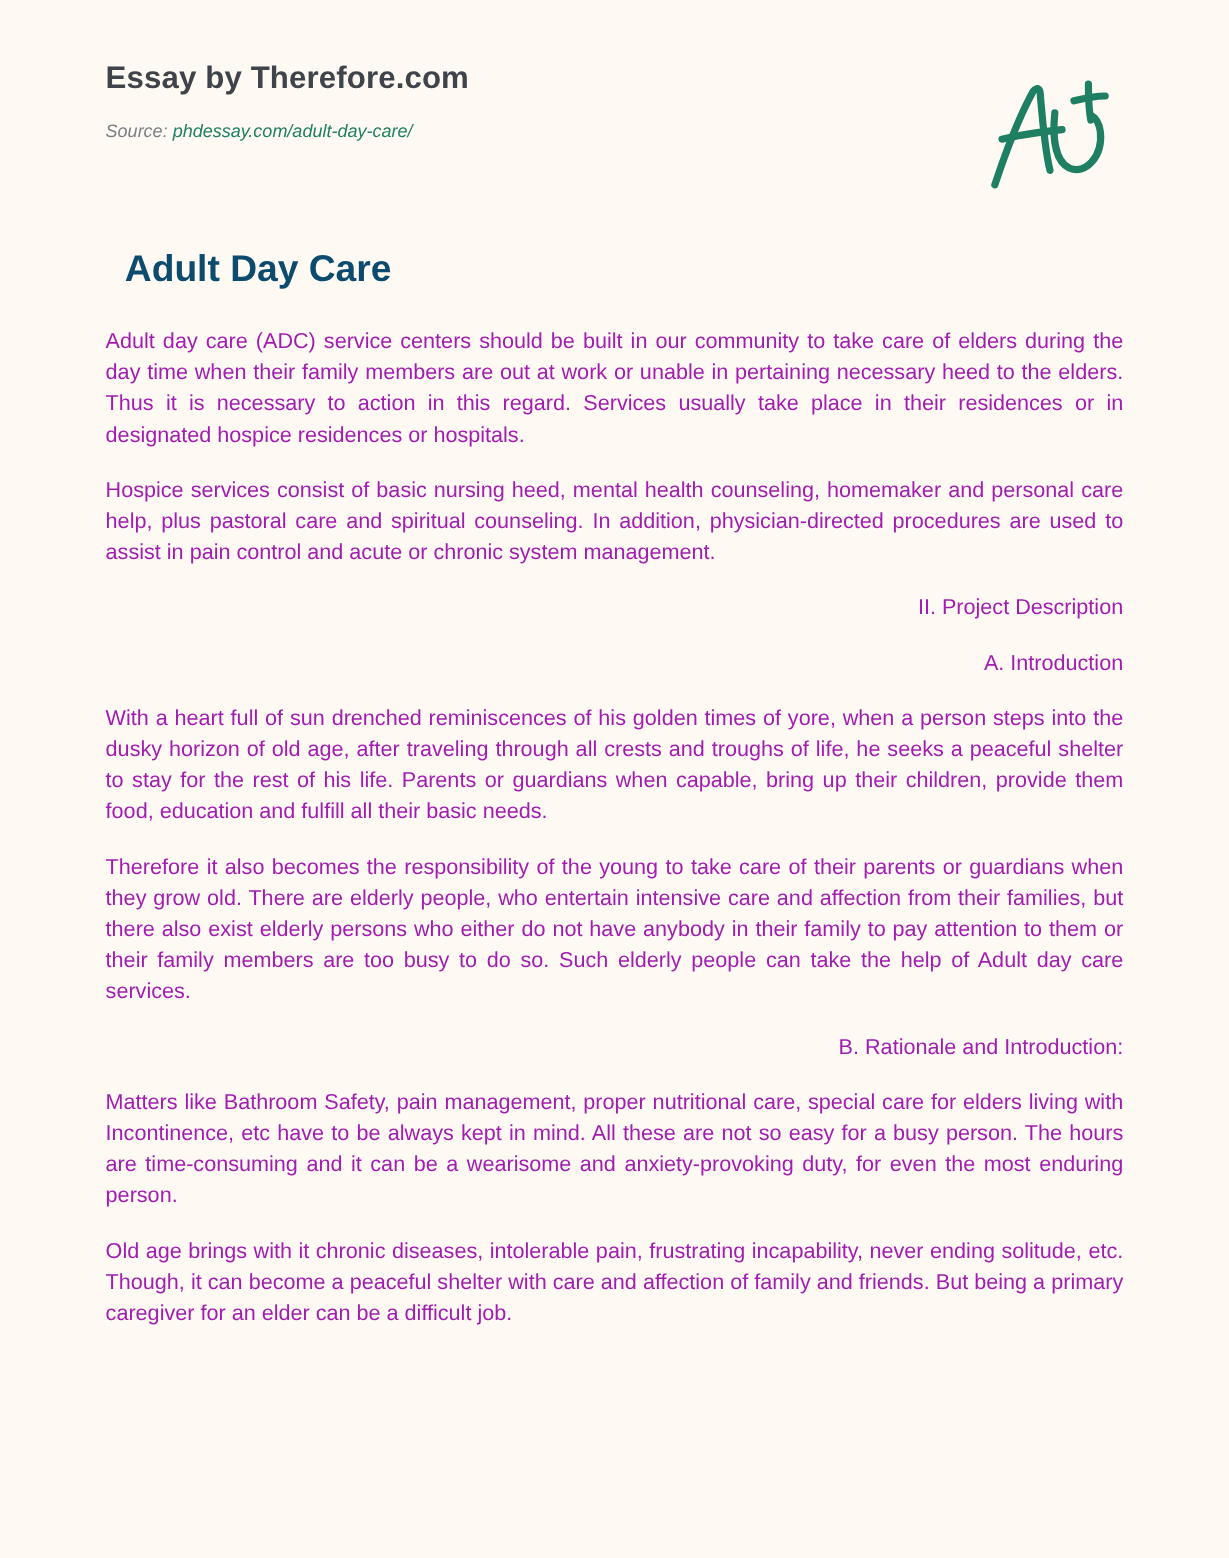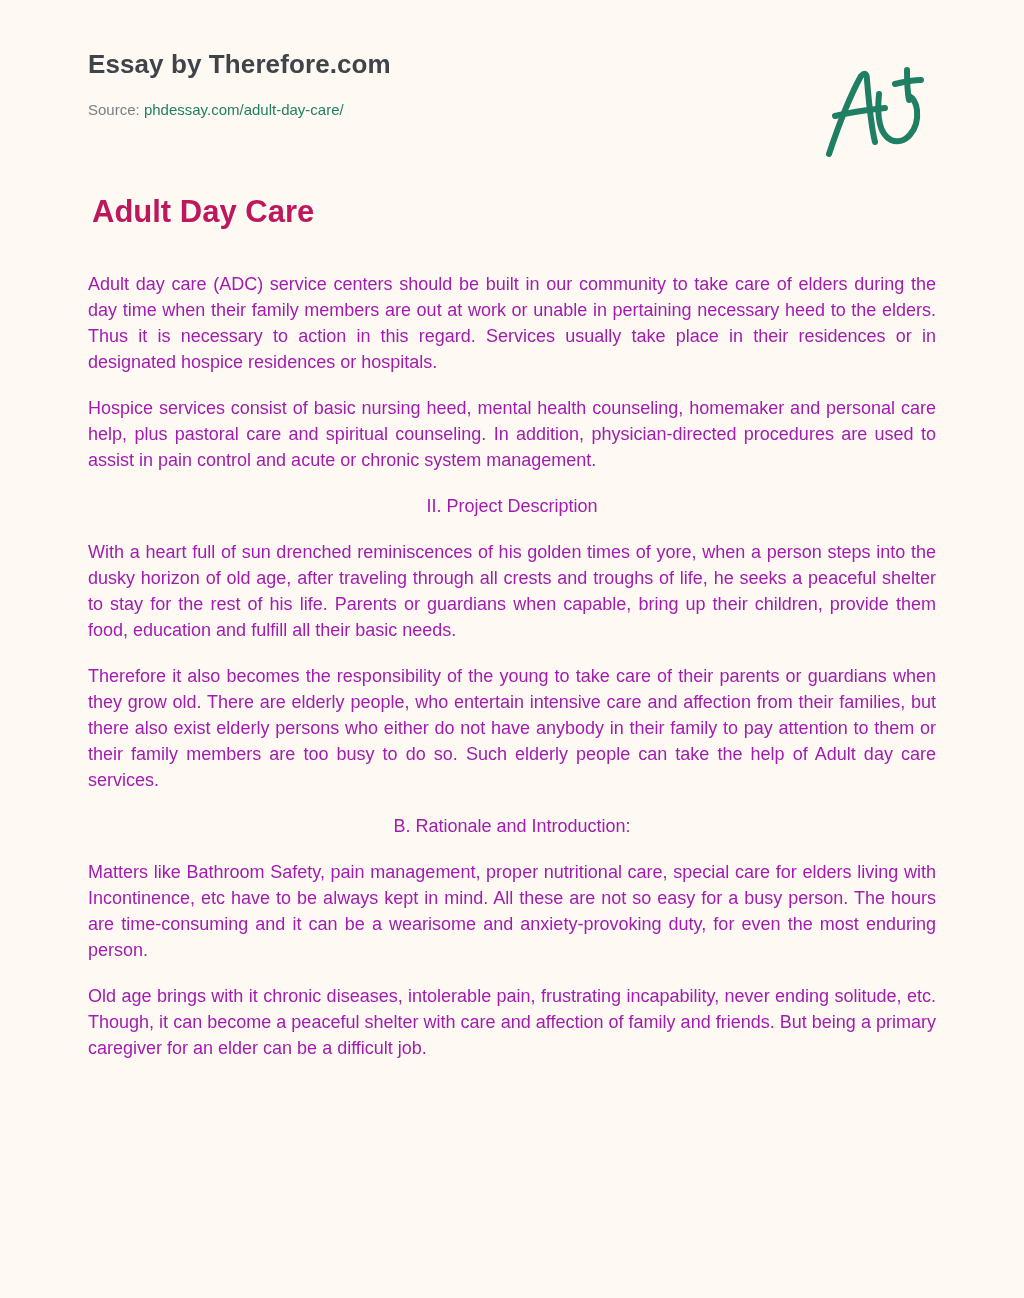--- a/index.html
+++ b/index.html
@@ -13,40 +13,40 @@
       overflow: hidden;
     }
     .page { position: absolute; left: 88px; top: 0; width: 848px; }
     .brand {
       position: absolute; left: 0; top: 49px;
       font-size: 26px; font-weight: bold; color: #3f434a;
       letter-spacing: 0.1px; white-space: nowrap;
     }
     .source {
       position: absolute; left: 0; top: 101px;
-      font-size: 15px; color: #7b7f85; white-space: nowrap;
+      font-size: 15px; color: #7b7f85; white-space: nowrap; font-style: italic;
     }
     .source a { color: #1f7f62; text-decoration: none; }
     .logo { position: absolute; left: 737px; top: 64px; width: 102px; height: 96px; }
     .title {
       position: absolute; left: 0; top: 190px;
-      font-size: 31px; font-weight: bold; color: #be185d; margin: 4px;
+      font-size: 31px; font-weight: bold; color: #0c4a6e; margin: 16px;
       white-space: nowrap;
     }
     .body {
       position: absolute; left: 0; top: 271px; width: 848px;
     }
     .body p {
       margin: 0 0 20px 0;
       font-size: 18px;
       line-height: 26px;
       text-align: justify;
       color: #a21caf;
     }
-    .body p.heading { text-align: center; }
+    .body p.heading { text-align: right; }
   </style>
 </head>
 <body>
 
 <div class="page">
   <div class="brand">Essay by Therefore.com</div>
   <div class="source">
     <span>Source: </span><a>phdessay.com/adult-day-care/</a>
   </div>
 
@@ -59,19 +59,20 @@
       <path d="M82 6 C82 16 82 26 84 36"></path>
     </g>
   </svg>
 
   <h1 class="title">Adult Day Care</h1>
 
   <div class="body">
     <p>Adult day care (ADC) service centers should be built in our community to take care of elders during the day time when their family members are out at work or unable in pertaining necessary heed to the elders. Thus it is necessary to action in this regard. Services usually take place in their residences or in designated hospice residences or hospitals.</p>
     <p>Hospice services consist of basic nursing heed, mental health counseling, homemaker and personal care help, plus pastoral care and spiritual counseling. In addition, physician-directed procedures are used to assist in pain control and acute or chronic system management.</p>
     <p class="heading">II. Project Description</p>
+    <p class="heading">A. Introduction</p>
     <p>With a heart full of sun drenched reminiscences of his golden times of yore, when a person steps into the dusky horizon of old age, after traveling through all crests and troughs of life, he seeks a peaceful shelter to stay for the rest of his life. Parents or guardians when capable, bring up their children, provide them food, education and fulfill all their basic needs.</p>
     <p>Therefore it also becomes the responsibility of the young to take care of their parents or guardians when they grow old.  There are elderly people, who entertain intensive care and affection from their families, but there also exist elderly persons who either do not have anybody in their family to pay attention to them or their family members are too busy to do so. Such elderly people can take the help of Adult day care services.</p>
     <p class="heading">B. Rationale and Introduction:</p>
     <p>Matters like Bathroom Safety, pain management, proper nutritional care, special care for elders living with Incontinence, etc have to be always kept in mind. All these are not so easy for a busy person. The hours are time-consuming and it can be a wearisome and anxiety-provoking duty, for even the most enduring person.</p>
     <p>Old age brings with it chronic diseases, intolerable pain, frustrating incapability, never ending solitude, etc. Though, it can become a peaceful shelter with care and affection of family and friends. But being a primary caregiver for an elder can be a difficult job.</p>
   </div>
 </div>
 
 </body></html>

